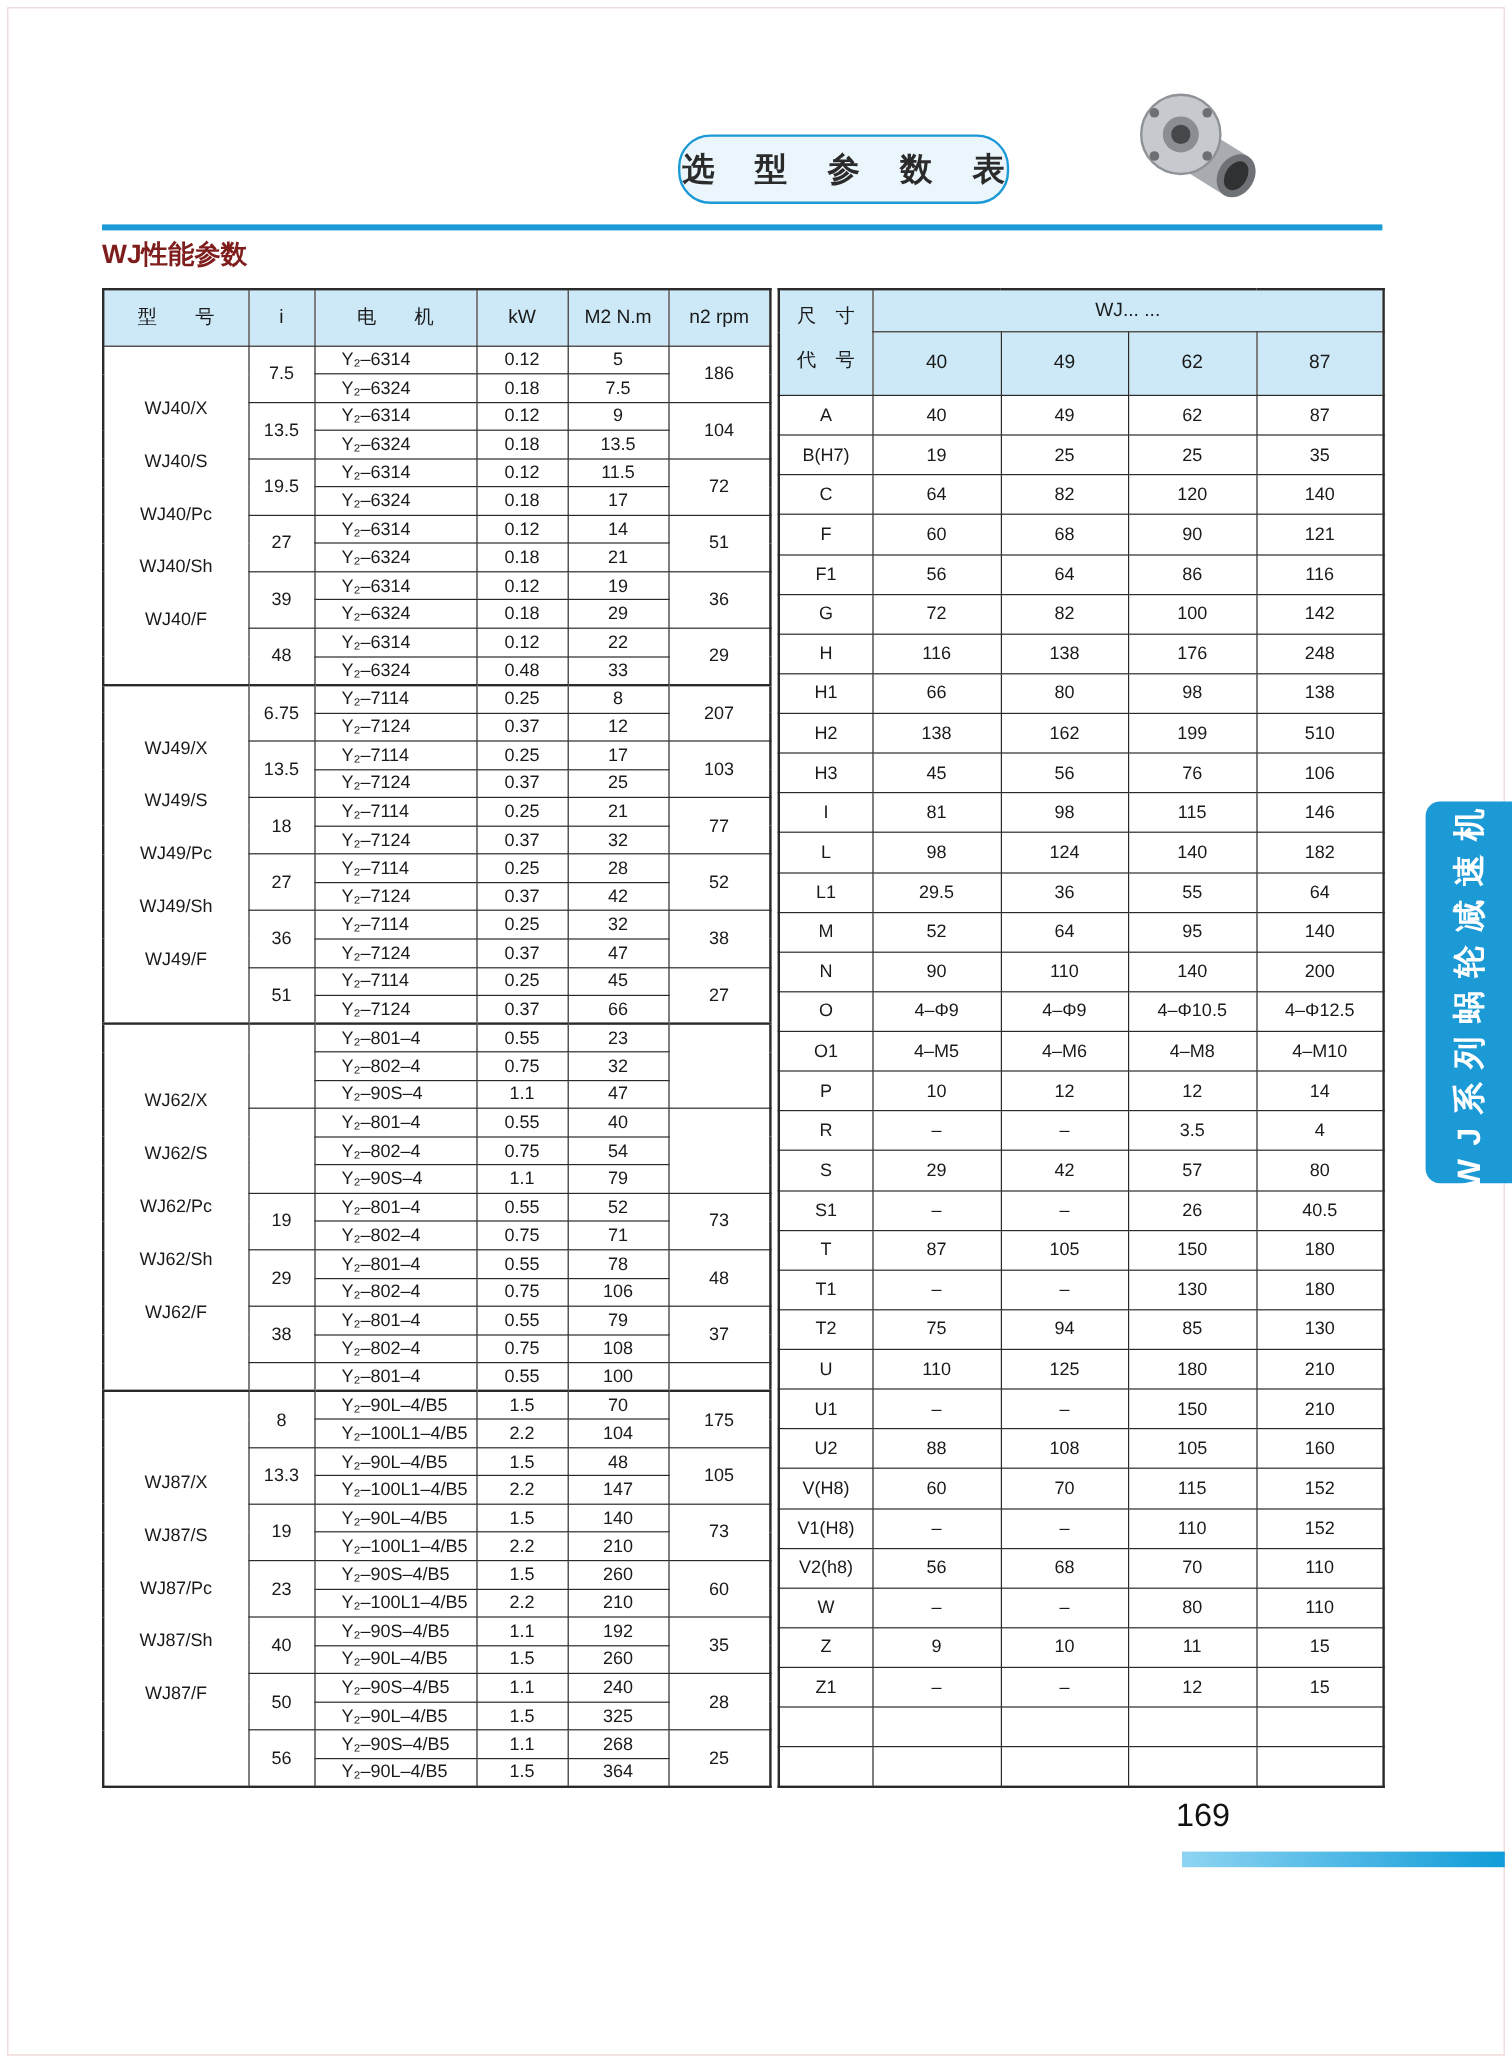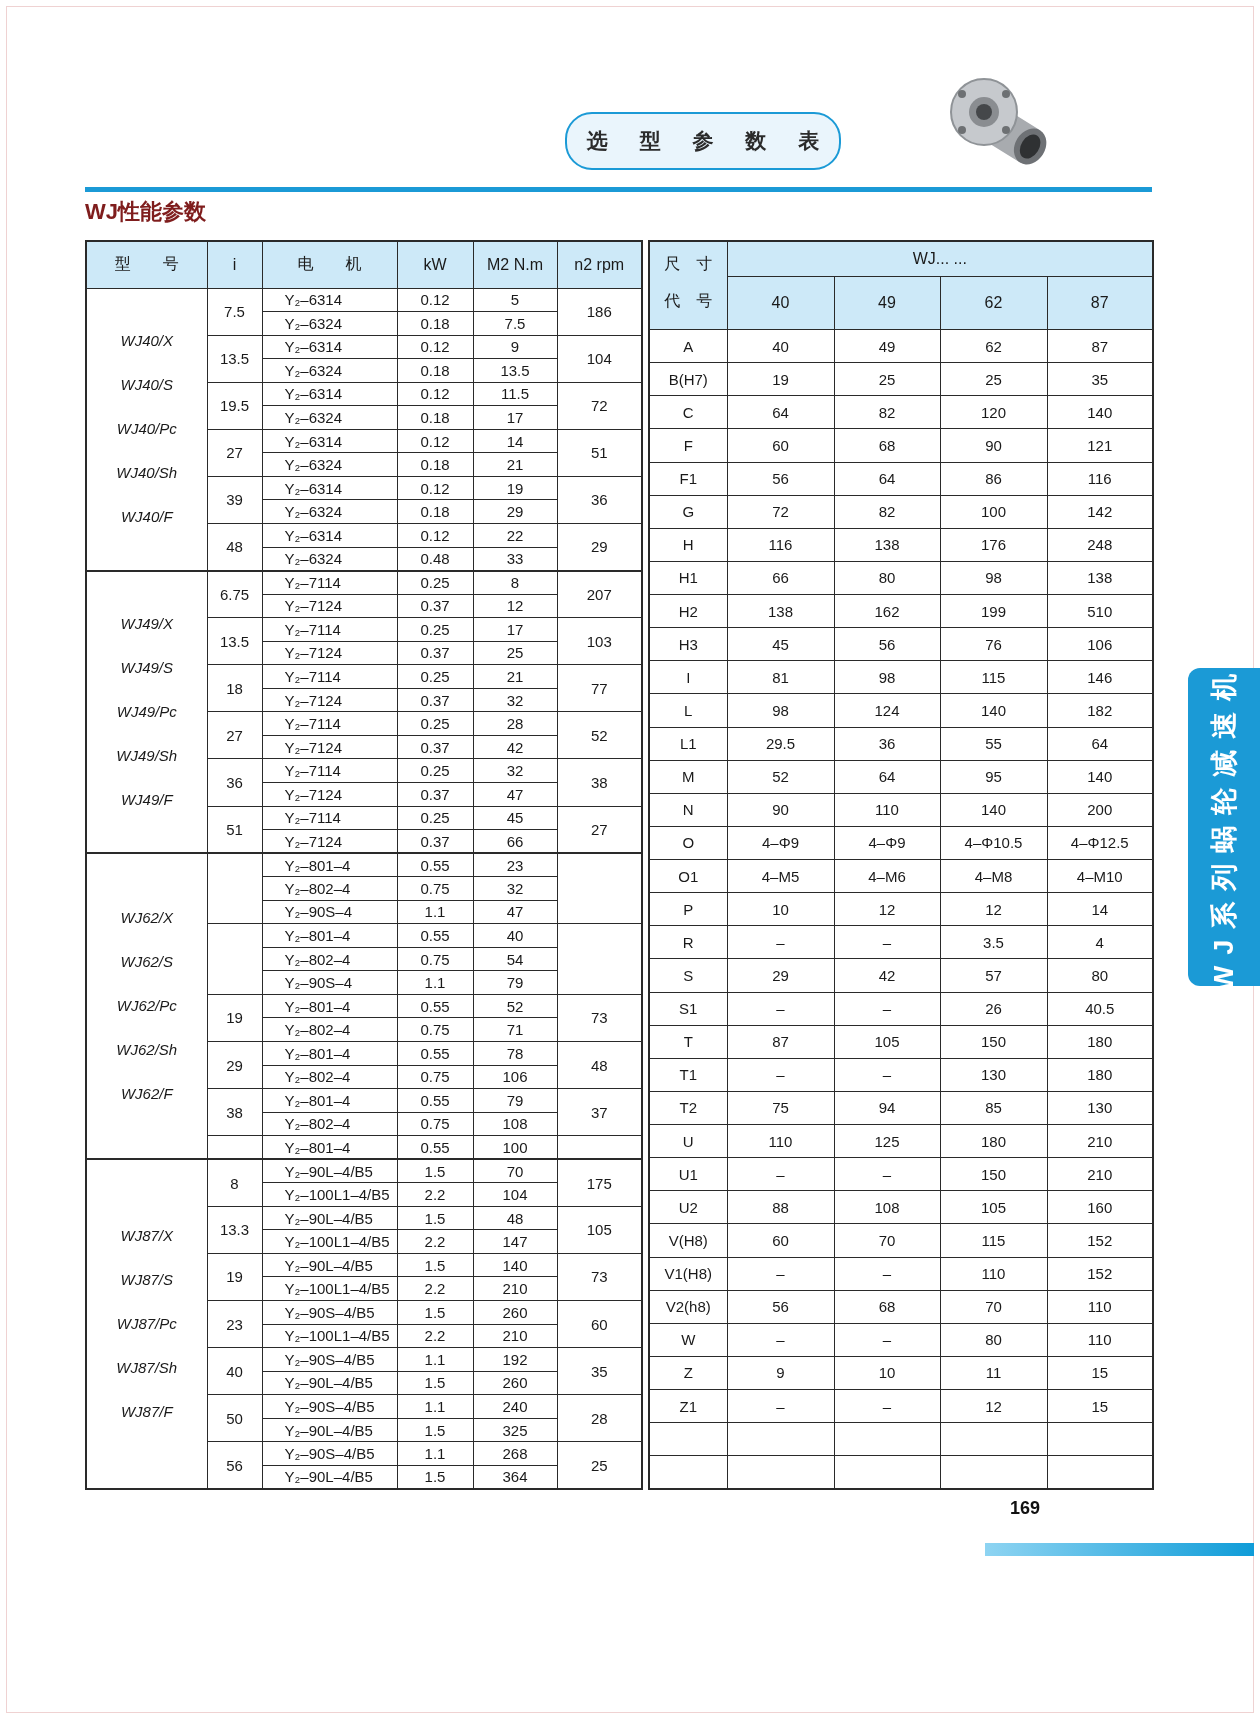--- a/index.html
+++ b/index.html
@@ -11,21 +11,21 @@
     position:absolute; left:6px; top:6px; right:6px; bottom:6px;
     border:1px solid #efd2d2; pointer-events:none;
   }
   
   .header-badge {
     position:absolute; left:565px; top:112px; width:272px; height:54px;
     border:2px solid #1b9ad6; border-radius:27px; background:#eaf5fc;
     display:flex; align-items:center; justify-content:center;
   }
   .header-badge span {
-    font-size:21px; font-weight:600; letter-spacing:13px; color:#2b2b2b;
+    font-size:27px; font-weight:600; letter-spacing:13px; color:#2b2b2b;
     text-indent:13px; white-space:nowrap;
   }
   .product-photo { position:absolute; left:942px; top:72px; width:108px; height:104px; }
   .header-rule {
     position:absolute; left:85px; top:187px; width:1067px; height:5px; background:#1b9ad6;
   }
   .section-title {
     position:absolute; left:85px; top:197px; margin:0;
     font-size:22px; font-weight:bold; color:#7f1d1d;
   }
@@ -36,21 +36,21 @@
   }
   .tbl th, .tbl td {
     border:1px solid #2a2a2a; font-size:15px; text-align:center;
     color:#1a1a1a; padding:0; overflow:hidden;
   }
   .tbl thead th { background:#cde9f8; font-weight:normal; font-size:16px; }
   #perf-table { left:85px; top:240px; width:556px; height:1250px; }
   #perf-table thead tr { height:47px; }
   #perf-table tbody tr { height:23px; }
   #perf-table .motor-cell { text-align:left; padding-left:22px; }
-  #perf-table .model-cell { white-space:pre-line; line-height:44px;font-style:italic; }
+  #perf-table .model-cell { white-space:pre-line; line-height:44px; }
   #perf-table tr.section-start td { border-top:2px solid #2a2a2a; }
   #dim-table { left:648px; top:240px; width:504px; height:1250px; }
   #dim-table thead tr:nth-child(1) th { height:34px; }
   #dim-table thead tr:nth-child(2) th { height:52px; }
   #dim-table tbody tr { height:33px; }
   #dim-table .code-head { padding:0; }
   #dim-table .code-head .l1 { height:36px; line-height:42px;font-family:Liberation Serif, serif; }
   #dim-table .code-head .l2 { height:50px; line-height:44px; }
   
   .side-tab {
@@ -58,22 +58,22 @@
     background:#1b9ad6; border-radius:12px 0 0 12px;
   }
   .side-tab-text {
     position:absolute; left:50%; top:50%;
     transform:translate(-50%,-50%) rotate(-90deg);
     white-space:nowrap; color:#ffffff; font-size:27px; font-weight:bold;
     letter-spacing:11px;
   }
   
   .page-number {
-    position:absolute; left:980px; top:1498px; width:90px; text-align:center;
-    font-size:18px; font-weight:bold; color:#111;
+    position:absolute; left:980px; top:1498px; width:90px; 
+    font-size:27px; font-weight:normal; color:#111;
   }
   .footer-bar {
     position:absolute; left:985px; top:1543px; width:269px; height:13px;
     background:linear-gradient(to right, #8ed4f2, #0f9cd8);
   }
 </style>
 </head>
 <body>
 
 <div class="page-frame"></div>

